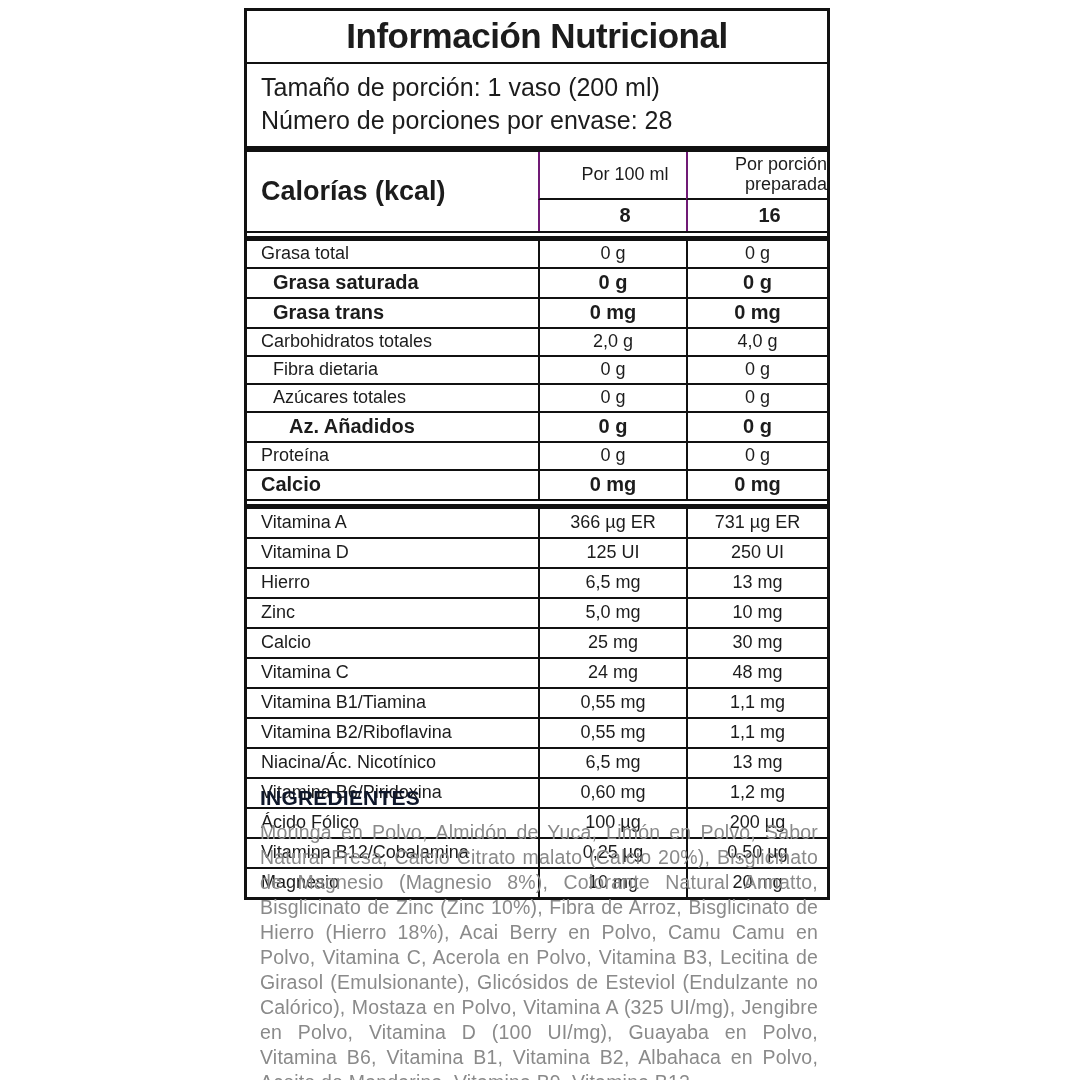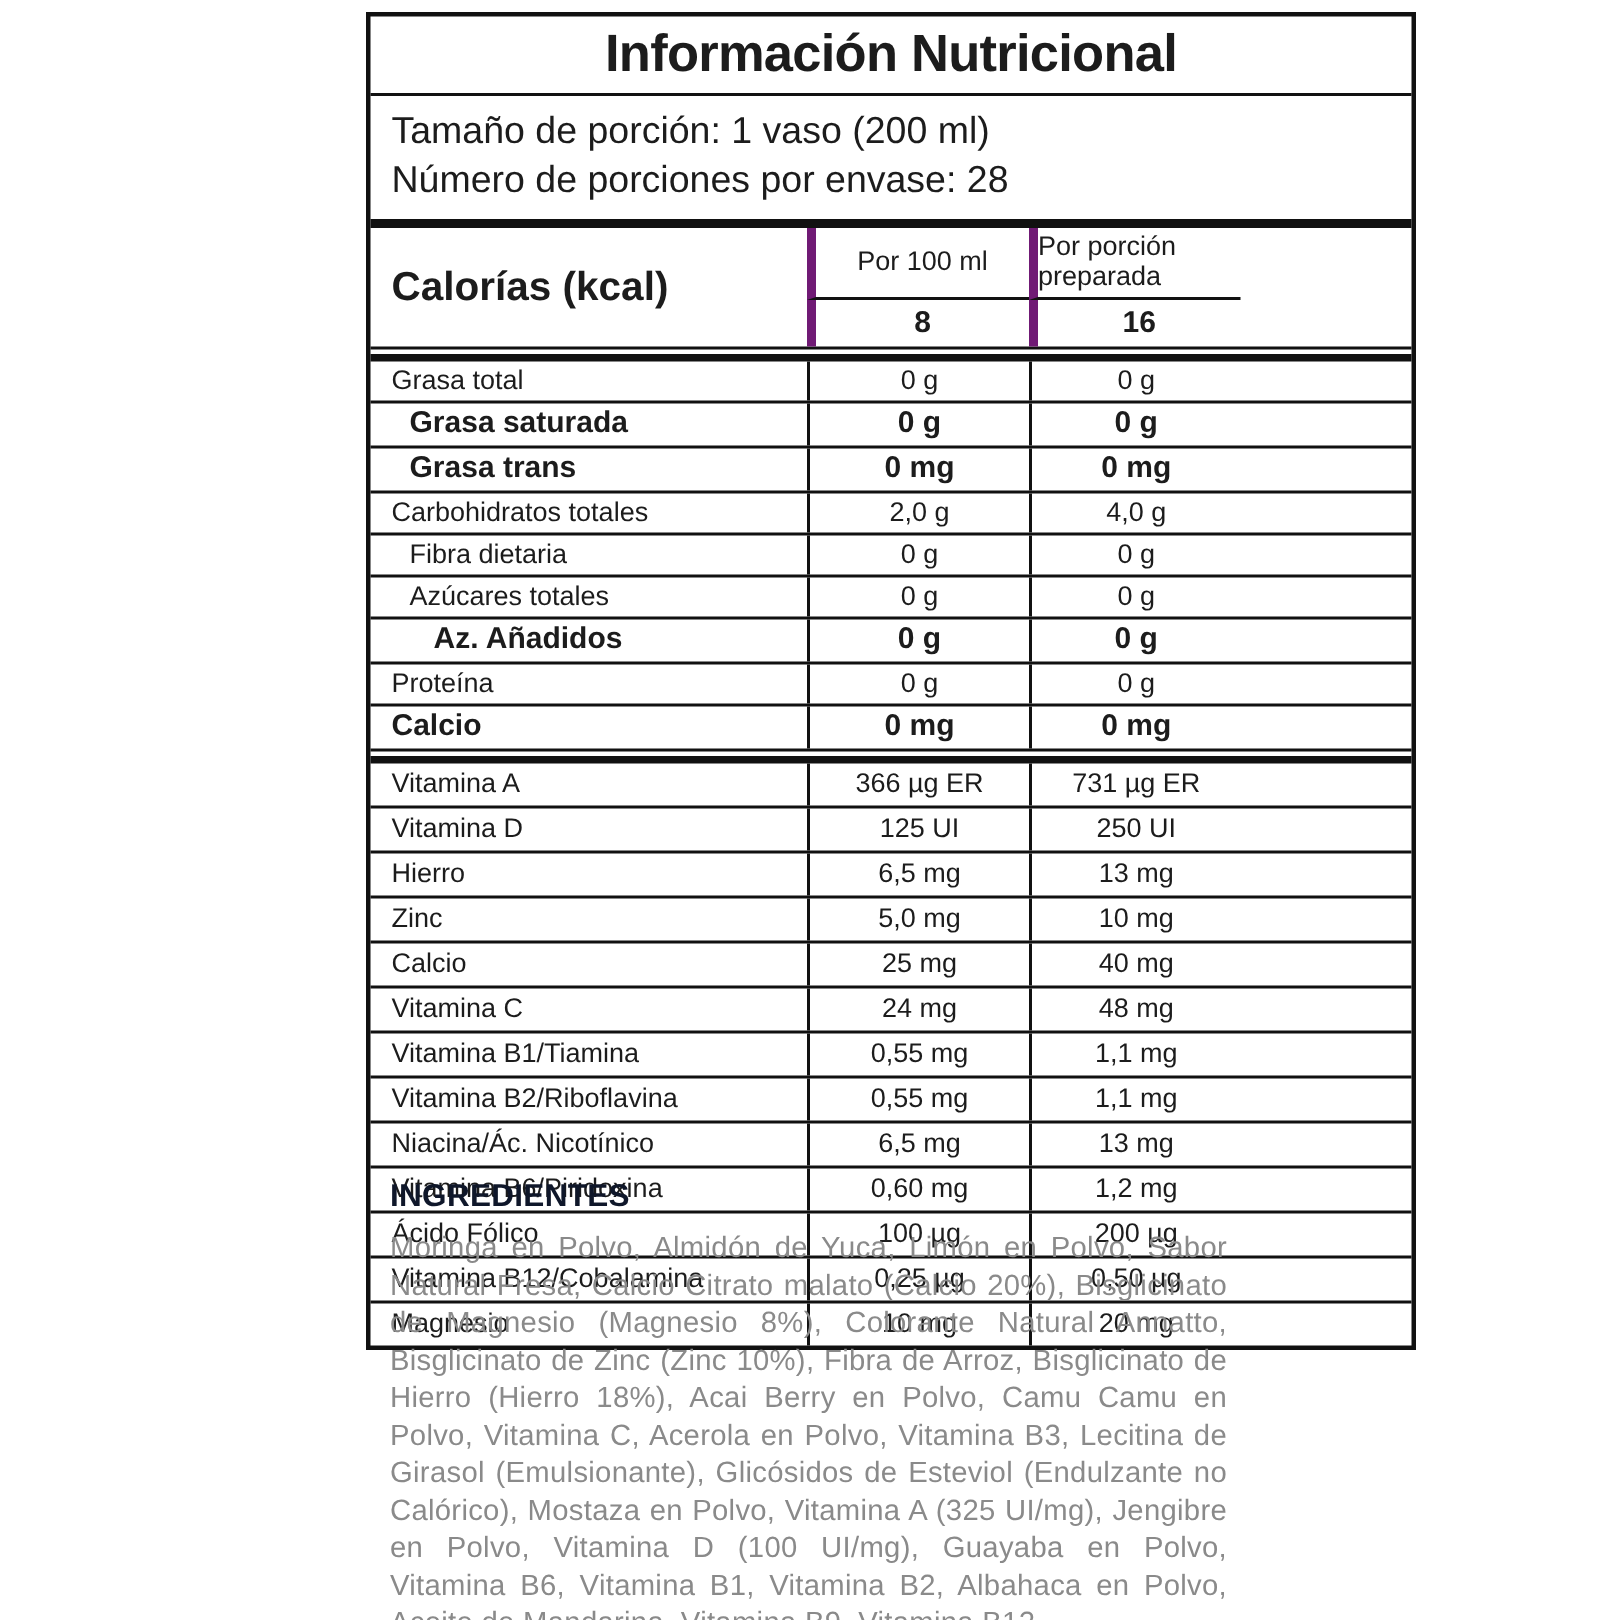--- a/index.html
+++ b/index.html
@@ -1,39 +1,39 @@
 <!DOCTYPE html>
 <html><head>
 <meta charset="utf-8">
 <style>
   * { margin:0; padding:0; box-sizing:border-box; }
   html,body { width:1080px; height:1080px; background:#ffffff; overflow:hidden;
               font-family:"Liberation Sans","DejaVu Sans",sans-serif; color:#1c1c1c; }
 
-  .label-box { position:absolute; left:244px; top:8px; width:700px;
+  .label-box { position:absolute; left:244px; top:8px; width:586px;
                border:3px solid #111; background:#fff; }
 
   .nf-title { font-size:35px; font-weight:bold; text-align:center;
               letter-spacing:-0.5px; padding:5px 2px 6px 2px;
               border-bottom:2px solid #111; }
 
   .serving { padding:7px 14px 8px 14px; font-size:25px; line-height:1.33; }
 
   .bar { height:6px; background:#111; }
   .bar-gap { border-top:2px solid #111; padding-top:3px; }
   .bar-gap .bar { height:5px; }
 
   .grid { display:grid; grid-template-columns:291px 148px 141px; }
 
   
   .hdr { grid-template-rows:48px 31px; }
   .hdr-label { grid-row:1/3; display:flex; align-items:center;
                padding-left:14px; font-size:27px; font-weight:bold;border-radius:18px; }
-  .hcell { border-left:6px solid #701a75; display:flex; align-items:center;
-           justify-content:center; text-align:left; font-size:18px; line-height:1.1; }
+  .hcell { border-left:2px solid #701a75; display:flex; align-items:center;
+           justify-content:center; text-align:right; font-size:18px; line-height:1.1;padding-left:24px; }
   .hcell.top { border-bottom:2px solid #111; }
   .hcell.val { font-size:20px; font-weight:bold; }
 
   
   .row { display:grid; grid-template-columns:291px 148px 141px;
          border-bottom:2px solid #111; }
   .rows-block .row:last-child, .vit-block .row:last-child { border-bottom:none; }
   .c-label { padding:2px 6px 3px 14px; font-size:18px; align-self:center; }
   .c-val   { border-left:2px solid #111; text-align:center; font-size:18px;
              padding:2px 0 3px 0; align-self:stretch; display:flex;
@@ -159,21 +159,21 @@
 
       <div class="row">
         <div class="c-label">Zinc</div>
         <div class="c-val">5,0 mg</div>
         <div class="c-val">10 mg</div>
       </div>
 
       <div class="row">
         <div class="c-label">Calcio</div>
         <div class="c-val">25 mg</div>
-        <div class="c-val">40 mg</div>
+        <div class="c-val">30 mg</div>
       </div>
 
       <div class="row">
         <div class="c-label">Vitamina C</div>
         <div class="c-val">24 mg</div>
         <div class="c-val">48 mg</div>
       </div>
 
       <div class="row">
         <div class="c-label">Vitamina B1/Tiamina</div>

